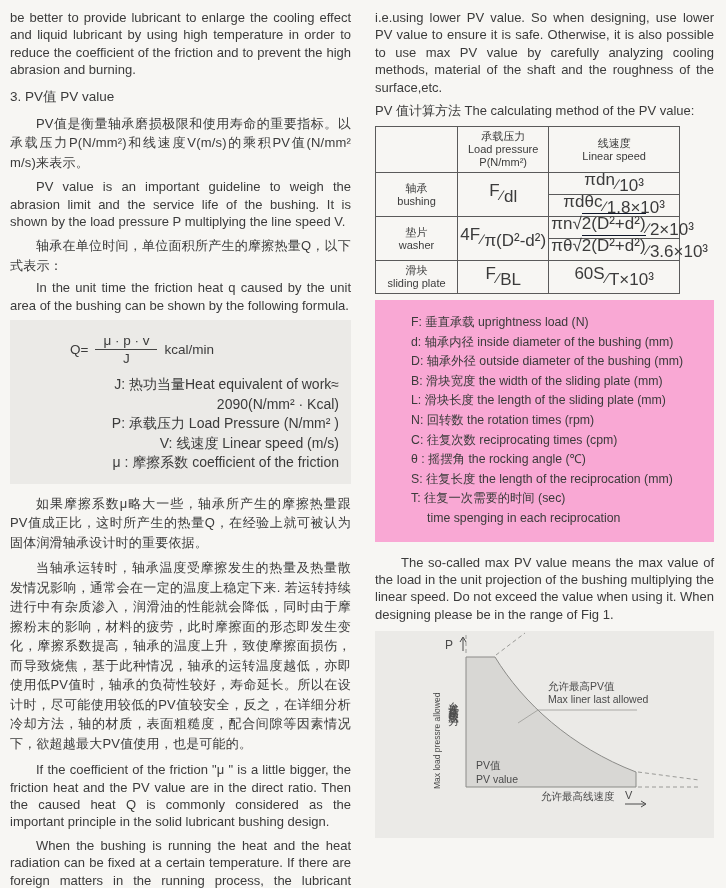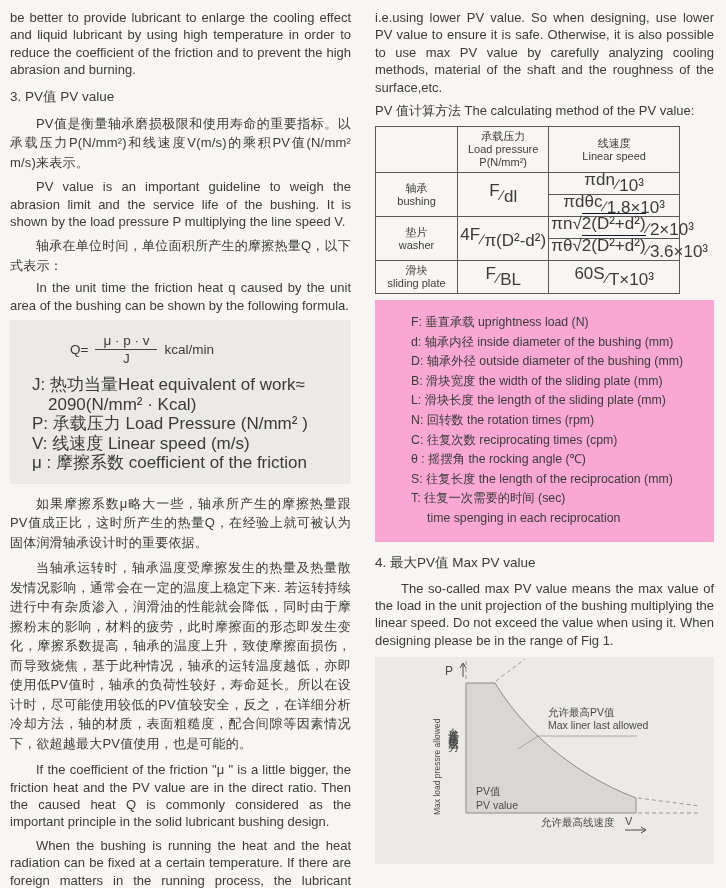--- a/index.html
+++ b/index.html
@@ -19,21 +19,21 @@
   .ind { text-indent:2em; }
   .shead { font-size:13.5px; margin:9px 0 8px 0; }
 
   .graybox { background:#ebeae7; padding:11px 12px 11px 16px; margin:4px 0 10px 0; }
 
   
   .qline { display:flex; align-items:center; gap:7px; margin:2px 0 9px 44px; font-size:13.5px; }
   .frac { display:inline-block; text-align:center; vertical-align:middle; }
   .frac .top { display:block; border-bottom:1.3px solid #444; padding:0 8px 1px 8px; }
   .frac .bot { display:block; padding-top:1px; }
-  .fline { font-size:17px; line-height:19.5px; margin-left:6px; }
+  .fline { font-size:14px; line-height:19.5px; margin-left:6px;text-align:right; }
   .fline.cont { padding-left:16px; }
 
   
   .ttitle { font-size:13px; margin:4px 0 6px 0; }
   table.pv { width:305px; border-collapse:collapse; table-layout:fixed; }
   table.pv td { border:1px solid #5a5a5a; text-align:center; vertical-align:middle;
                 font-size:11px; line-height:13px; padding:3px 2px; }
   table.pv .c1 { width:27%; } table.pv .c2 { width:30%; } table.pv .c3 { width:43%;margin-left:16px; }
   
   .ifr { white-space:nowrap; font-size:17px;margin-top:23px; }
@@ -164,21 +164,20 @@
       <div class="defline">B: 滑块宽度 the width of the sliding plate (mm)</div>
       <div class="defline">L: 滑块长度 the length of the sliding plate (mm)</div>
       <div class="defline">N: 回转数 the rotation times (rpm)</div>
       <div class="defline">C: 往复次数 reciprocating times (cpm)</div>
       <div class="defline">θ : 摇摆角 the rocking angle (℃)</div>
       <div class="defline">S: 往复长度 the length of the reciprocation (mm)</div>
       <div class="defline">T: 往复一次需要的时间 (sec)</div>
       <div class="defline">time spenging in each reciprocation</div>
     </div>
 
-    <div class="shead">4. 最大PV值 Max PV value</div>
     <p class="ind">The so-called max PV value means the max value of the load in the unit projection of the bushing multiplying the linear speed. Do not exceed the value when using it. When designing please be in the range of Fig 1.</p>
 
     <div class="figbox">
       <svg width="339" height="207" viewBox="0 0 339 207">
 
         <path d="M91,156 L91,26 L120,26 C148,72 196,116 261,141 L261,156 Z" fill="#d8d7d4" stroke="#8b8b88" stroke-width="1"></path>
 
         <path d="M91,22 L91,3" stroke="#9a9a97" stroke-width="1" stroke-dasharray="4 3" fill="none"></path>
         <path d="M121,24 L150,2" stroke="#9a9a97" stroke-width="1" stroke-dasharray="4 3" fill="none"></path>
         <path d="M263,141 L324,149" stroke="#9a9a97" stroke-width="1" stroke-dasharray="4 3" fill="none"></path>

